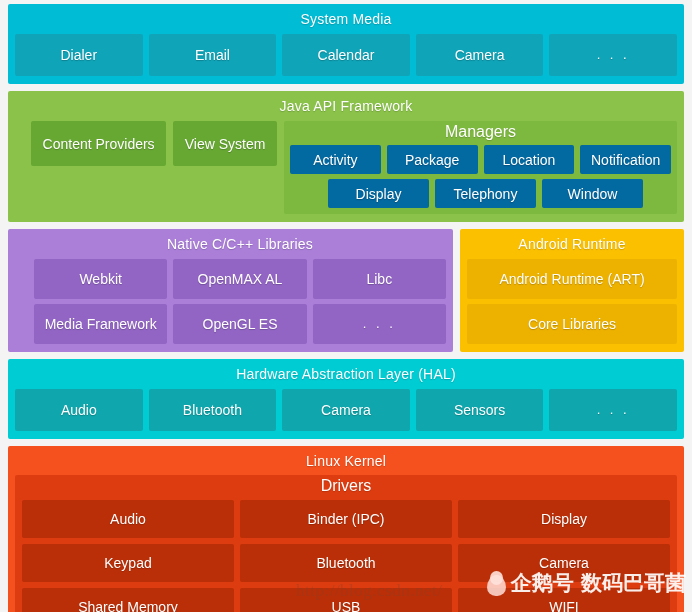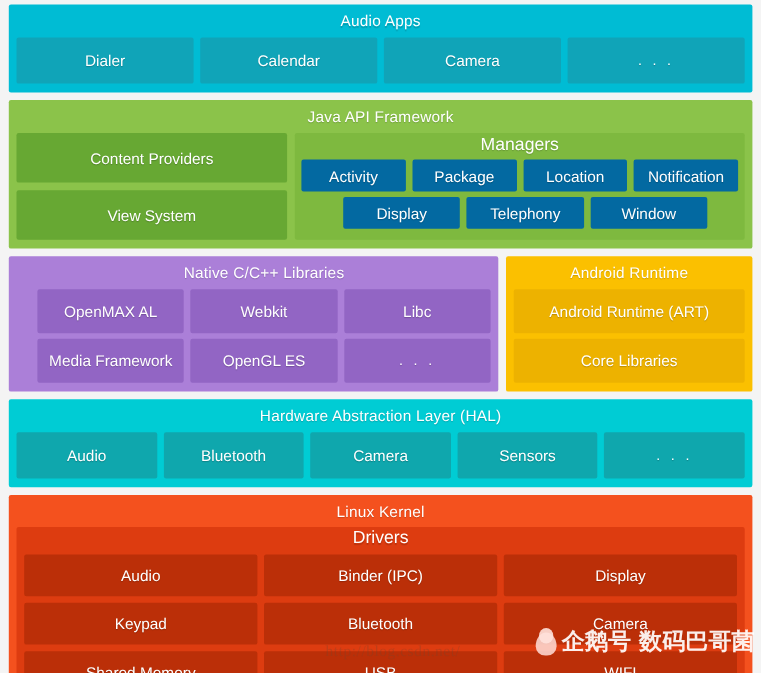--- a/index.html
+++ b/index.html
@@ -80,22 +80,23 @@
   
   .layer-framework { background: #8bc34a; }
   .framework-body {
     display: flex;
     gap: 7px;
     align-items: stretch;
   }
   .framework-left {
     flex: 0 0 246px;
     display: flex;
-    flex-direction: column;
+    flex-direction: row;
     gap: 7px;
+    margin-left: 16px;
   }
   .framework-left .cell {
     background: #67a833;
     height: 45px;
     flex: 1 1 auto;
   }
   .managers-panel {
     flex: 1 1 auto;
     box-sizing: border-box;
     background: #7eb93f;
@@ -150,21 +151,21 @@
     gap: 6px;
   }
   .drivers-panel .cell { background: #bb2f08; height: 38px; }
 
   
   .watermark-url {
     position: absolute;
     left: 296px;
     bottom: 11px;
     font-family: "Liberation Serif", serif;
-    font-size: 14px;
+    font-size: 17px;
     letter-spacing: .5px;
     color: rgba(120, 70, 45, .30);
     white-space: nowrap;
     pointer-events: none;
   }
   .watermark-brand {
     position: absolute;
     right: 6px;
     bottom: 16px;
     display: flex;
@@ -201,23 +202,24 @@
     white-space: nowrap;
     letter-spacing: 0px;
   }
 </style>
 </head>
 <body>
 
 <div id="diagram">
 
   <section class="layer layer-apps">
-    <div class="layer-title">Audio Apps</div>
+    <div class="layer-title">System Media</div>
     <div class="row">
       <div class="cell">Dialer</div>
+      <div class="cell">Email</div>
       <div class="cell">Calendar</div>
       <div class="cell">Camera</div>
       <div class="cell dots">. . .</div>
     </div>
   </section>
 
   <section class="layer layer-framework">
     <div class="layer-title">Java API Framework</div>
     <div class="framework-body">
 
@@ -242,22 +244,22 @@
       </div>
 
     </div>
   </section>
 
   <div class="mid-row">
 
     <section class="layer layer-native">
       <div class="layer-title">Native C/C++ Libraries</div>
       <div class="row">
+        <div class="cell">Webkit</div>
         <div class="cell">OpenMAX AL</div>
-        <div class="cell">Webkit</div>
         <div class="cell">Libc</div>
       </div>
       <div class="row">
         <div class="cell">Media Framework</div>
         <div class="cell">OpenGL ES</div>
         <div class="cell dots">. . .</div>
       </div>
     </section>
 
     <section class="layer layer-runtime">

